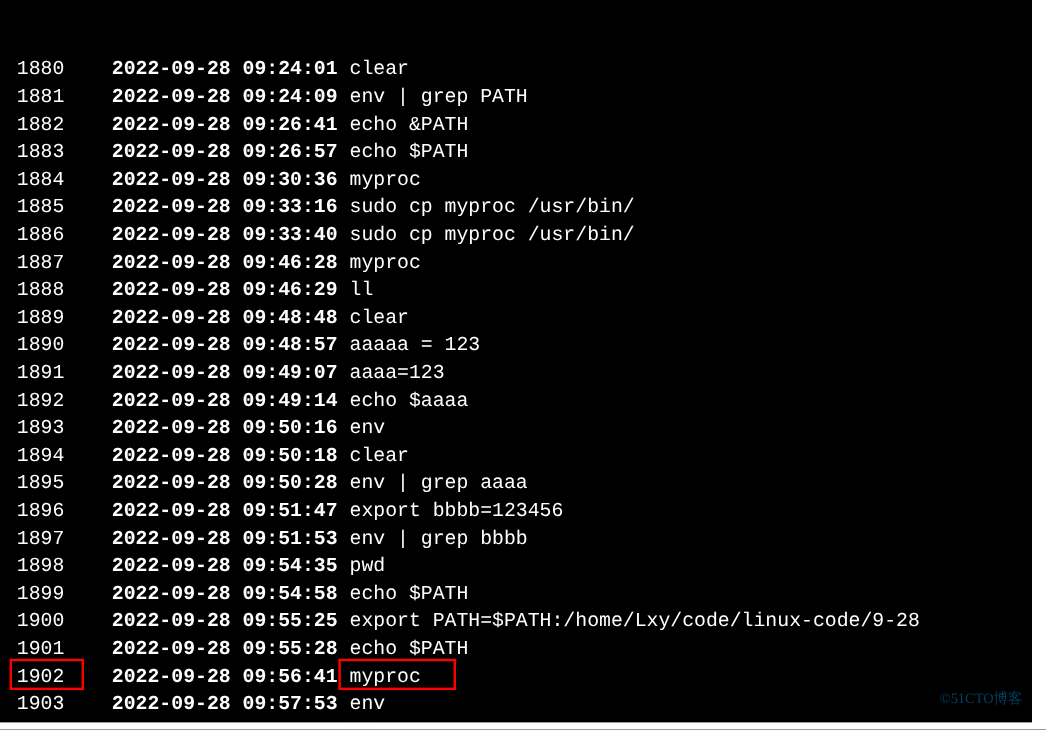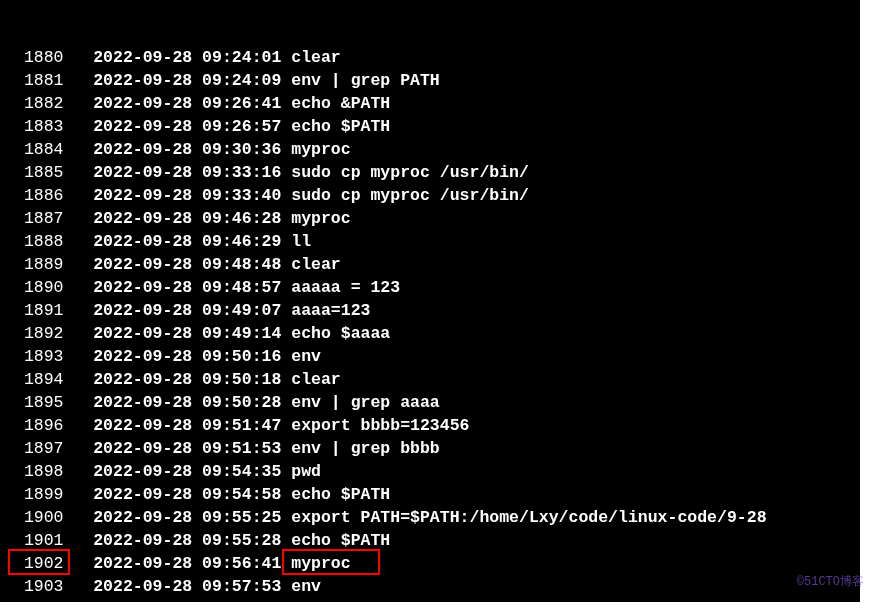--- a/index.html
+++ b/index.html
@@ -17,35 +17,35 @@
     background: #000;
     color: #fff;
     padding: 0 0 14px 14px;
     width: 860px;
     height: 602px;
     overflow: hidden;
     white-space: pre;
     position: relative;
   }
   .row { display: block; }
-  .hn { display: inline-block; width: 6ch; text-align: center; }
+  .hn { display: inline-block; width: 6ch; text-align: left; }
   .gap { display: inline-block; width: 2ch; }
   .ts { display: inline-block; font-weight: bold; }
-  .cmd { display: inline-block; font-weight: bold; }
+  .cmd { display: inline-block; }
   .box {
     position: absolute;
     border: 2px solid #ff0000;
     pointer-events: none;
   }
   .watermark {
     position: absolute;
-    right: 8px;
+    right: 20px;
     bottom: 14px;
-    color: #8b5cf6;
-    font-family: Liberation Mono, monospace;
+    color: #0369a1;
+    font-family: Liberation Serif, serif;
     font-size: 12px;
     opacity: .6;
   }
 </style>
 </head>
 <body>
 
 <div class="term">
   <div id="rows"><span class="row"><span class="hn">1880</span><span class="gap">  </span><span class="ts">2022-09-28 09:24:01</span><span> </span><span class="cmd">clear</span></span><span class="row"><span class="hn">1881</span><span class="gap">  </span><span class="ts">2022-09-28 09:24:09</span><span> </span><span class="cmd">env | grep PATH</span></span><span class="row"><span class="hn">1882</span><span class="gap">  </span><span class="ts">2022-09-28 09:26:41</span><span> </span><span class="cmd">echo &amp;PATH</span></span><span class="row"><span class="hn">1883</span><span class="gap">  </span><span class="ts">2022-09-28 09:26:57</span><span> </span><span class="cmd">echo $PATH</span></span><span class="row"><span class="hn">1884</span><span class="gap">  </span><span class="ts">2022-09-28 09:30:36</span><span> </span><span class="cmd">myproc</span></span><span class="row"><span class="hn">1885</span><span class="gap">  </span><span class="ts">2022-09-28 09:33:16</span><span> </span><span class="cmd">sudo cp myproc /usr/bin/</span></span><span class="row"><span class="hn">1886</span><span class="gap">  </span><span class="ts">2022-09-28 09:33:40</span><span> </span><span class="cmd">sudo cp myproc /usr/bin/</span></span><span class="row"><span class="hn">1887</span><span class="gap">  </span><span class="ts">2022-09-28 09:46:28</span><span> </span><span class="cmd">myproc</span></span><span class="row"><span class="hn">1888</span><span class="gap">  </span><span class="ts">2022-09-28 09:46:29</span><span> </span><span class="cmd">ll</span></span><span class="row"><span class="hn">1889</span><span class="gap">  </span><span class="ts">2022-09-28 09:48:48</span><span> </span><span class="cmd">clear</span></span><span class="row"><span class="hn">1890</span><span class="gap">  </span><span class="ts">2022-09-28 09:48:57</span><span> </span><span class="cmd">aaaaa = 123</span></span><span class="row"><span class="hn">1891</span><span class="gap">  </span><span class="ts">2022-09-28 09:49:07</span><span> </span><span class="cmd">aaaa=123</span></span><span class="row"><span class="hn">1892</span><span class="gap">  </span><span class="ts">2022-09-28 09:49:14</span><span> </span><span class="cmd">echo $aaaa</span></span><span class="row"><span class="hn">1893</span><span class="gap">  </span><span class="ts">2022-09-28 09:50:16</span><span> </span><span class="cmd">env</span></span><span class="row"><span class="hn">1894</span><span class="gap">  </span><span class="ts">2022-09-28 09:50:18</span><span> </span><span class="cmd">clear</span></span><span class="row"><span class="hn">1895</span><span class="gap">  </span><span class="ts">2022-09-28 09:50:28</span><span> </span><span class="cmd">env | grep aaaa</span></span><span class="row"><span class="hn">1896</span><span class="gap">  </span><span class="ts">2022-09-28 09:51:47</span><span> </span><span class="cmd">export bbbb=123456</span></span><span class="row"><span class="hn">1897</span><span class="gap">  </span><span class="ts">2022-09-28 09:51:53</span><span> </span><span class="cmd">env | grep bbbb</span></span><span class="row"><span class="hn">1898</span><span class="gap">  </span><span class="ts">2022-09-28 09:54:35</span><span> </span><span class="cmd">pwd</span></span><span class="row"><span class="hn">1899</span><span class="gap">  </span><span class="ts">2022-09-28 09:54:58</span><span> </span><span class="cmd">echo $PATH</span></span><span class="row"><span class="hn">1900</span><span class="gap">  </span><span class="ts">2022-09-28 09:55:25</span><span> </span><span class="cmd">export PATH=$PATH:/home/Lxy/code/linux-code/9-28</span></span><span class="row"><span class="hn">1901</span><span class="gap">  </span><span class="ts">2022-09-28 09:55:28</span><span> </span><span class="cmd">echo $PATH</span></span><span class="row"><span class="hn">1902</span><span class="gap">  </span><span class="ts">2022-09-28 09:56:41</span><span> </span><span class="cmd">myproc</span></span><span class="row"><span class="hn">1903</span><span class="gap">  </span><span class="ts">2022-09-28 09:57:53</span><span> </span><span class="cmd">env</span></span><span class="row"><span class="hn">1904</span><span class="gap">  </span><span class="ts">2022-09-28 10:00:26</span><span> </span><span class="cmd">history</span></span></div>
   

